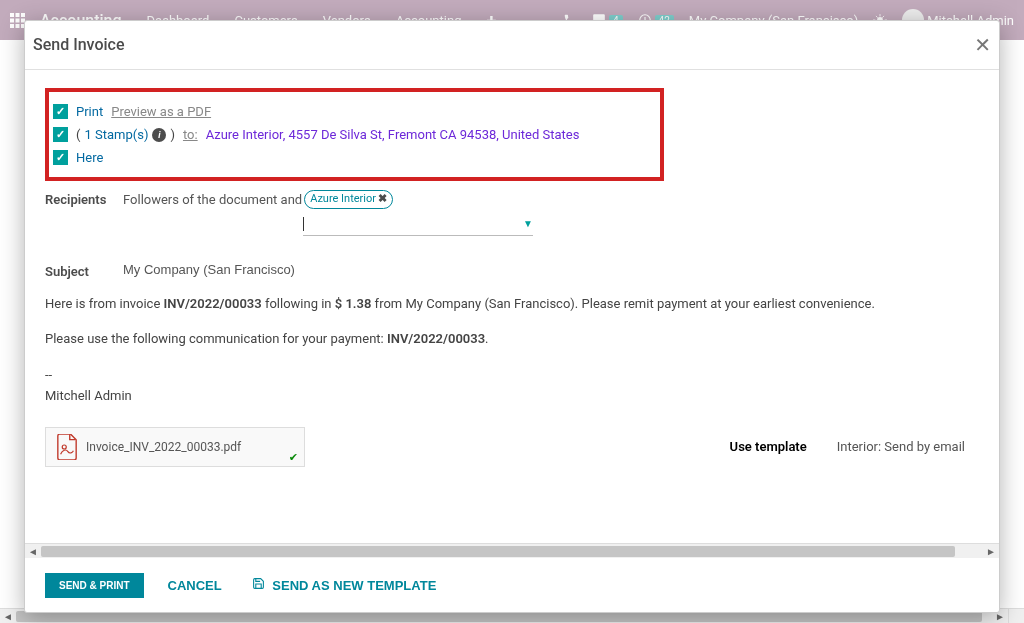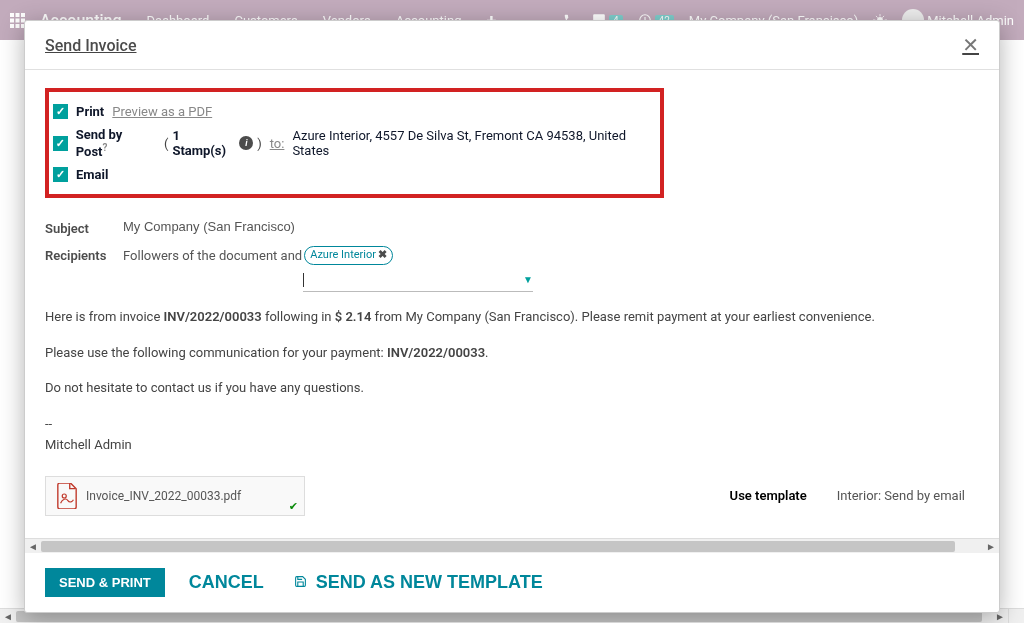--- a/index.html
+++ b/index.html
@@ -39,26 +39,24 @@
     bottom: 10px;
     background: #fff;
     border: 1px solid #ccc;
     border-radius: 3px;
     box-shadow: 0 5px 25px rgba(0,0,0,0.3);
     display: flex;
     flex-direction: column;
     z-index: 100;
   }
   .modal-header {
-    padding: 14px 20px;
+    padding: 14px 8px;
     border-bottom: 1px solid #e0e0e0;
     display: flex;
     justify-content: space-between;
-    align-items: center;
-    text-decoration: underline;
   }
   .modal-title { font-size: 16px; font-weight: 500; color: #4c4c4c; }
   .close-btn { cursor: pointer; color:#777; font-size: 20px; line-height:1; }
   
   .modal-body-wrap { flex:1; overflow: hidden; position:relative; padding-right:14px;}
   .modal-body {
     padding: 15px 20px;
     overflow-y: auto;
     height: 100%;
   }
@@ -77,24 +75,24 @@
     gap: 8px;
     margin-left: 4px;
   }
   .checkbox {
     width: 15px; height: 15px;
     background: #00a09d;
     display: inline-flex; align-items:center; justify-content:center;
     color: #fff; font-size: 11px; font-weight:bold;
     cursor:pointer;
   }
-  .opt-label { font-weight: 700; color:#0f172a; }
+  .opt-label { font-weight: 400; color:#0369a1; }
   .muted { color:#888;text-decoration:underline; }
   .sup { color:#888; font-size: 10px; vertical-align: super; font-weight:600;}
-  .link-teal { color: #0f172a; }
+  .link-teal { color: #6d28d9; }
   .info-circle {
     display:inline-flex; width:14px; height:14px; border-radius:50%;
     background:#4c4c4c; color:#fff; align-items:center; justify-content:center;
     font-size:9px; font-weight:bold; font-style:italic;
   }
   
   .form-row { display:flex; align-items:flex-start; padding: 5px 0; }
   .form-label { width: 78px; font-weight:600; color:#4c4c4c; font-size:13px; padding-top:2px;}
   .form-val { flex:1; font-size:13px; color:#555; }
   .tag-pill {
@@ -140,25 +138,25 @@
   .hscroll .arrow { width:16px; text-align:center; color:#666; font-size:10px; cursor:pointer;}
   .hscroll .track { flex:1; height:100%; position:relative;}
   .hscroll .thumb { position:absolute; left:0; top:2px; height:11px; width:97%; background:#c5c5c5; border-radius:2px;}
   
   .modal-footer {
     padding: 12px 20px;
     display:flex; align-items:center; gap: 18px;
   }
   .btn-primary {
     background:#00879b; color:#fff; border:none; padding:7px 14px;
-    font-size:13px; font-weight:600; cursor:pointer;
+    font-size:10px; font-weight:600; cursor:pointer;
   }
   .btn-secondary {
     background:transparent; color:#00879b; border:none; padding:7px 6px;
-    font-size:18px; font-weight:600; cursor:pointer;
+    font-size:13px; font-weight:600; cursor:pointer;
   }
   .btn-secondary .save-icon { margin-right:4px; }
   .ext-hscroll {
     position:absolute; bottom:0; left:0; right:16px; height:15px;
     background:#f0f0f0; border-top:1px solid #ddd;
     display:flex; align-items:center; z-index:5;
   }
   .ext-hscroll .arrow { width:16px; text-align:center; color:#666; font-size:10px;}
   .ext-vsq { position:absolute; bottom:0; right:0; width:16px; height:15px; background:#f0f0f0; border-top:1px solid #ddd; border-left:1px solid #ddd; z-index:5;}
 </style>
@@ -227,70 +225,66 @@
   <div class="modal-body">
 
     <div class="highlight-box">
       <div class="option-row">
         <span class="checkbox">✓</span>
         <span class="opt-label">Print</span>
         <span class="muted">Preview as a PDF</span>
       </div>
       <div class="option-row">
         <span class="checkbox">✓</span>
-        <span>
-          <span class="opt-label">Send by Post</span><span class="sup">?</span>
-        </span>
         <span style="display:inline-flex; align-items:center; gap:4px;">
           <span>(</span>
           <span class="opt-label">1 Stamp(s)</span>
           <span class="info-circle">i</span>
           <span>)</span>
         </span>
         <span class="muted">to:</span>
         <span class="link-teal">Azure Interior, 4557 De Silva St, Fremont CA 94538, United States</span>
       </div>
       <div class="option-row">
         <span class="checkbox">✓</span>
-        <span class="opt-label">Email</span>
-      </div>
-    </div>
-
-    <div class="form-row" style="margin-top:16px;">
-      <span class="form-label">Subject</span>
-      <div class="form-val">
-        <input class="subject-input" type="text" value="My Company (San Francisco)" style="">
+        <span class="opt-label">Here</span>
       </div>
     </div>
 
     <div class="form-row">
       <span class="form-label">Recipients</span>
       <div class="form-val">
         <span style="display:inline-flex; align-items:center;">
           <span>Followers of the document and</span>
           <span class="tag-pill" style="margin-left:2px;">
             <span>Azure Interior</span>
             <span class="x">✖</span>
           </span>
         </span>
         <div class="dropdown-field">
           <span class="dropdown-cursor"></span>
           <span class="caret">▼</span>
         </div>
       </div>
     </div>
 
+    <div class="form-row" style="margin-top:16px;">
+      <span class="form-label">Subject</span>
+      <div class="form-val">
+        <input class="subject-input" type="text" value="My Company (San Francisco)" style="">
+      </div>
+    </div>
+
     <div class="email-body">
       <p>
-        <span>Here is from invoice </span><span class="strong">INV/2022/00033</span><span> following in </span><span class="strong">$ 2.14</span><span> from My Company (San Francisco). Please remit payment at your earliest convenience.</span>
+        <span>Here is from invoice </span><span class="strong">INV/2022/00033</span><span> following in </span><span class="strong">$ 1.38</span><span> from My Company (San Francisco). Please remit payment at your earliest convenience.</span>
       </p>
       <p>
         <span>Please use the following communication for your payment: </span><span class="strong">INV/2022/00033</span><span>.</span>
       </p>
-      <p>Do not hesitate to contact us if you have any questions.</p>
       <p style="margin-bottom:0;">
         <span>--</span><br>
         <span>Mitchell Admin</span>
       </p>
     </div>
 
     <div class="bottom-row">
       <div class="attachment">
         <span class="pdf-icon">
           <svg width="22" height="26" viewBox="0 0 24 28">

